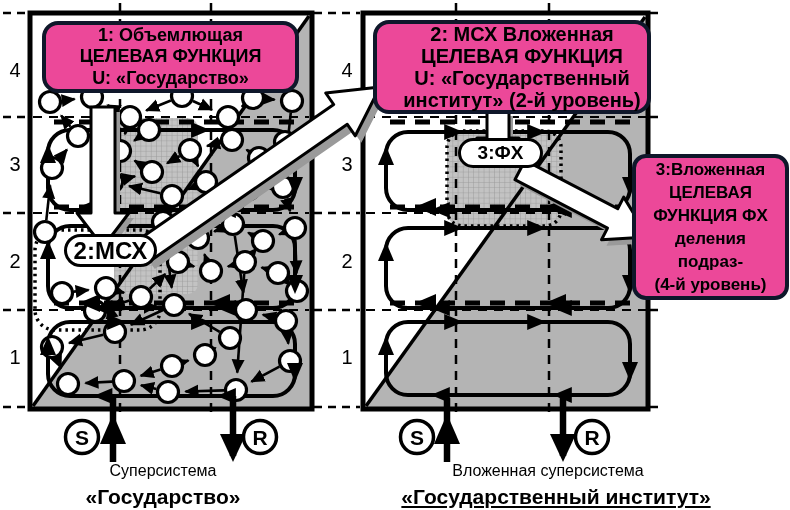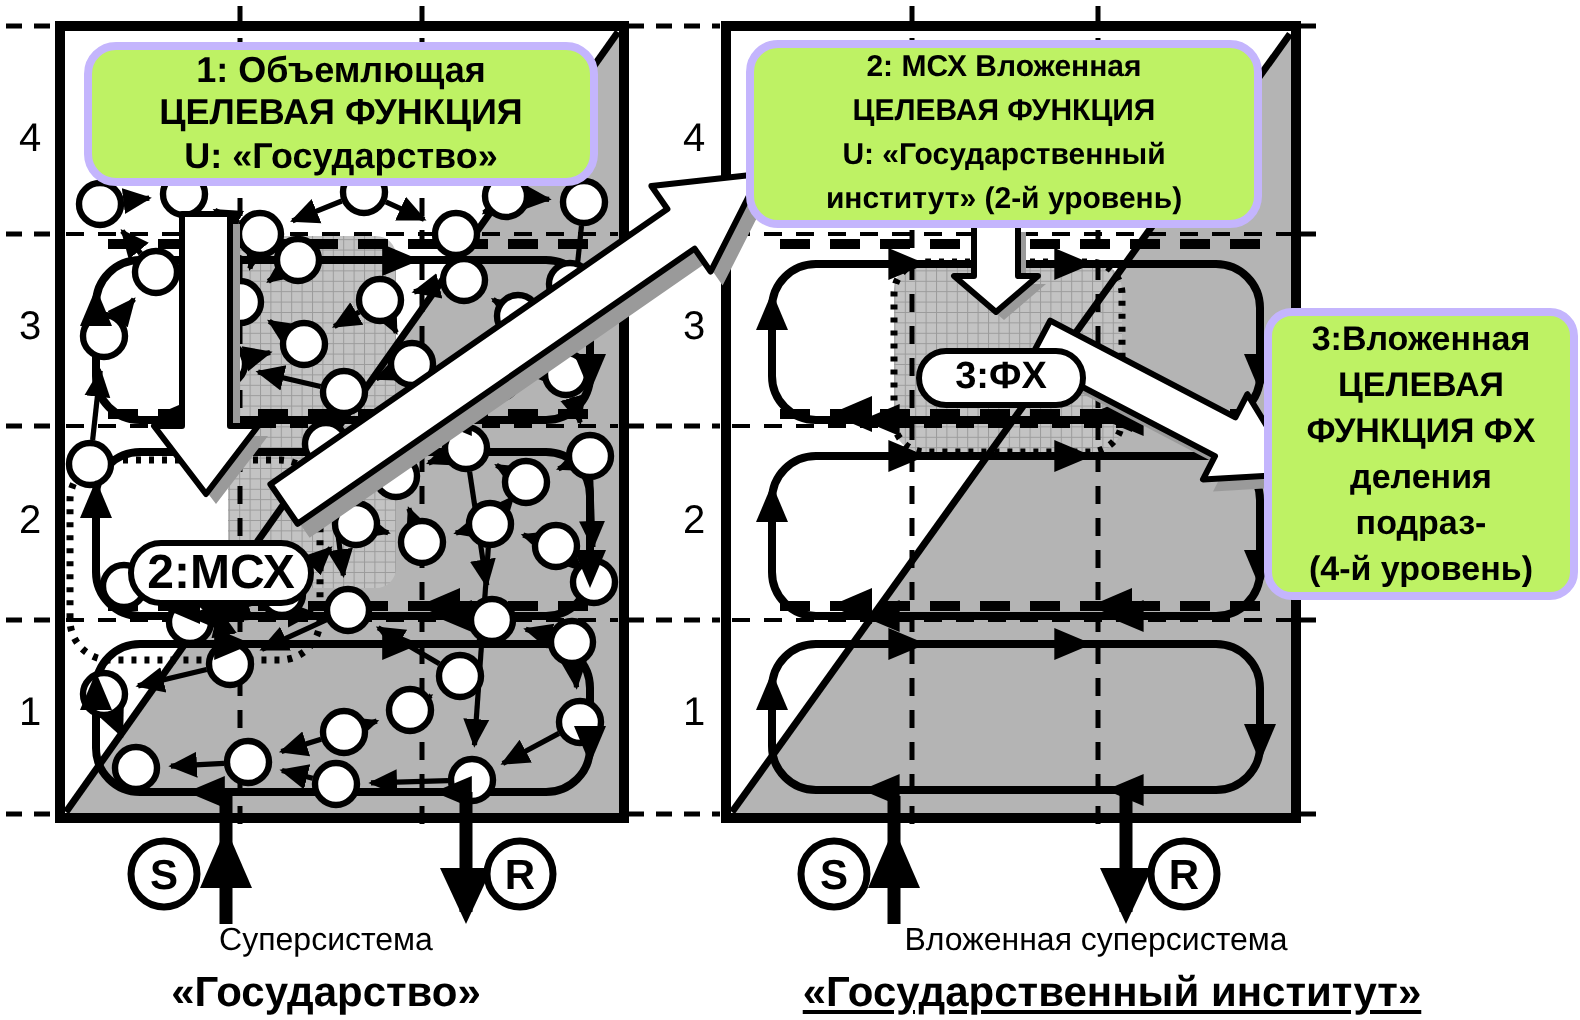--- a/index.html
+++ b/index.html
@@ -13,29 +13,28 @@
   .panel-border{fill:none;stroke:#000;stroke-width:5;}
   .thin-dash{stroke:#000;stroke-width:2;stroke-dasharray:9 7;fill:none;}
   .vert-dash{stroke:#000;stroke-width:2.5;stroke-dasharray:9 7;fill:none;}
   .thick-dash{stroke:#000;stroke-width:5;stroke-dasharray:15 10;fill:none;}
   .ext-dash{stroke:#000;stroke-width:2.5;stroke-dasharray:8 6;fill:none;}
   .dotted{fill:none;stroke:#000;stroke-width:3.5;stroke-dasharray:2.5 4;}
   .bigarrow{fill:#fff;stroke:#000;stroke-width:3;stroke-linejoin:round;}
   .bigshadow{fill:var(--shadow);stroke:none;}
   .flow{stroke:#000;stroke-width:6.5;fill:none;}
   .callout{
-    position:absolute;z-index:3;background:#bef264;border:4px solid #c4b5fd;border-radius:16px;
+    position:absolute;z-index:3;background:#ec4899;border:4px solid #0f172a;border-radius:16px;
     font-weight:bold;text-align:center;display:flex;flex-direction:column;justify-content:center;
   }
   .callout .ln{white-space:nowrap;}
   .stadium{
     position:absolute;z-index:3;background:#fff;border:3.5px solid #000;border-radius:20px;
     font-weight:bold;text-align:center;display:flex;align-items:center;justify-content:center;
     white-space:nowrap;
-    margin-top:36px;
   }
   .axis-label{position:absolute;z-index:2;font-size:20px;transform:translate(-50%,-50%);}
   .caption{position:absolute;z-index:2;white-space:nowrap;transform:translateX(-50%);}
   .cap1{font-size:16px;}
   .cap2{font-size:21px;font-weight:bold;}
 </style>
 </head>
 <body>
 
 <div class="stage" style="--gray: #b4b4b4; --shadow: #9a9a9a; --hatchbg: #c3c3c3; --hatchln: #9b9b9b;">
@@ -315,21 +314,21 @@
     <path class="bigarrow" d="M487,112 L509,112 L509,138 L519,138 L498,156 L477,138 L487,138 Z"></path>
   </g>
 </svg>
 
 <div class="callout" style="left:42px;top:21px;width:249px;height:64px;font-size:18px;line-height:21.5px;">
   <div class="ln">1: Объемлющая</div>
   <div class="ln">ЦЕЛЕВАЯ ФУНКЦИЯ</div>
   <div class="ln">U: «Государство»</div>
 </div>
 
-<div class="callout" style="left:373px;top:20px;width:250px;height:86px;font-size:15px;line-height:22px;">
+<div class="callout" style="left:373px;top:20px;width:250px;height:86px;font-size:20px;line-height:22px;padding-left:20px;">
   <div class="ln">2: МСХ Вложенная</div>
   <div class="ln">ЦЕЛЕВАЯ ФУНКЦИЯ</div>
   <div class="ln">U: «Государственный</div>
   <div class="ln">институт» (2-й уровень)</div>
 </div>
 
 <div class="callout" style="left:632px;top:154px;width:149px;height:138px;font-size:17px;line-height:23px;border-radius:14px;z-index:2;">
   <div class="ln">3:Вложенная</div>
   <div class="ln">ЦЕЛЕВАЯ</div>
   <div class="ln">ФУНКЦИЯ ФХ</div>

